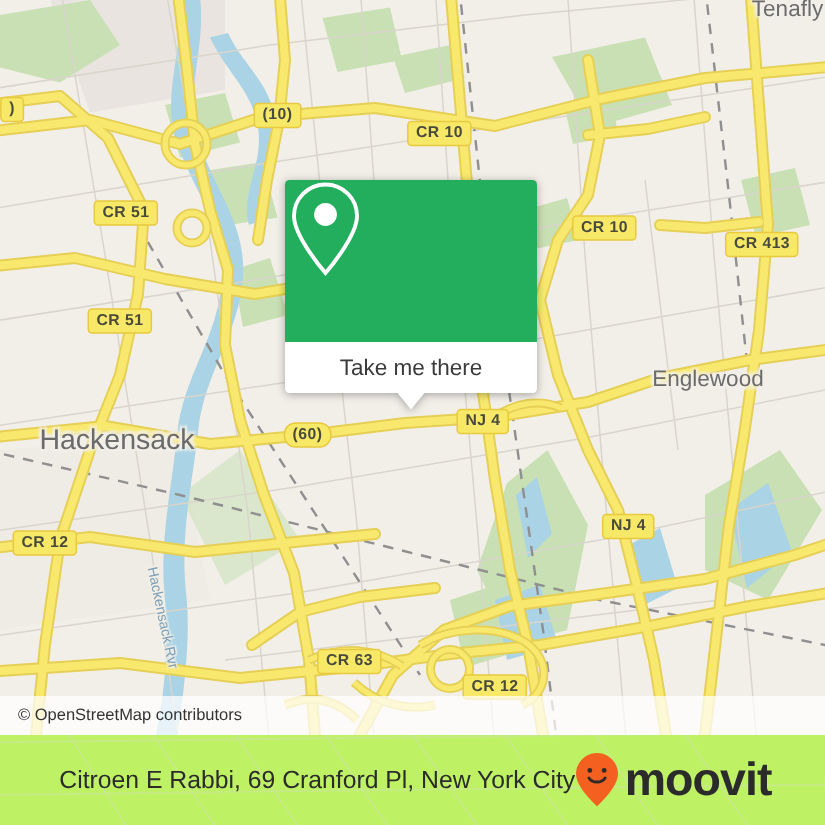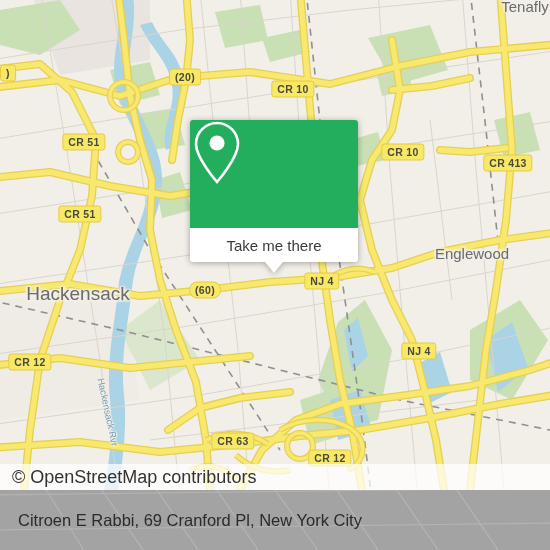--- a/index.html
+++ b/index.html
@@ -51,21 +51,21 @@
     font-size:9.5px; color:#7d9fb5;
     text-shadow:-1px -1px 1px #f2efe9,1px -1px 1px #f2efe9,-1px 1px 1px #f2efe9,1px 1px 1px #f2efe9;
   }
 
   
   #attribution {
     position:absolute; left:0; bottom:0; width:550px; height:26px;
     background:rgba(255,255,255,.72);
     display:flex; align-items:center;
     padding-left:12px;
-    font-size:18px; color:#333333;
+    font-size:11px; color:#333333;
   }
 
   
   #popup {
     position:absolute; left:190px; top:120px; width:168px;
     filter:drop-shadow(0 1px 3px rgba(0,0,0,.32));
   }
   #popup-body {
     height:108px;
     background:#22ae5c;
@@ -82,22 +82,22 @@
     position:absolute; left:50%; top:142px;
     margin-left:-9px; width:0; height:0;
     border-left:9px solid transparent;
     border-right:9px solid transparent;
     border-top:11px solid #ffffff;
   }
 
   
   #footer {
     position:absolute; left:0; top:490px; width:550px; height:60px;
-    background:#a3a3a3;
-    display:flex; align-items:center; justify-content:space-between;
+    background:#bef264;
+    display:flex; align-items:center; justify-content:center;
     padding:0 14px 0 18px;
     overflow:hidden;
   }
   #footer-watermark {
     position:absolute; left:0; top:0; width:550px; height:60px;
     opacity:.30;
   }
   #footer-title {
     position:relative;
     font-size:16.5px; color:#2b2b2b; white-space:nowrap;
@@ -232,21 +232,21 @@
         </g>
       </g>
     </svg>
 
     <div class="place town" style="left:525px; top:6px;">Tenafly</div>
     <div class="place city" style="left:78px; top:294px;">Hackensack</div>
     <div class="place town" style="left:472px; top:253px;">Englewood</div>
     <div class="place river" style="left:108px; top:412px; transform:translate(-50%,-50%) rotate(78deg);">Hackensack Rvr</div>
 
     <div class="shield" style="left:8px;  top:73px;">)</div>
-    <div class="shield" style="left:185px;top:77px;">(20)</div>
+    <div class="shield" style="left:185px;top:77px;">(10)</div>
     <div class="shield" style="left:293px;top:89px;">CR 10</div>
     <div class="shield" style="left:84px; top:142px;">CR 51</div>
     <div class="shield" style="left:403px;top:152px;">CR 10</div>
     <div class="shield" style="left:508px;top:163px;">CR 413</div>
     <div class="shield" style="left:80px; top:214px;">CR 51</div>
     <div class="shield" style="left:205px;top:290px;border-radius:8px;">(60)</div>
     <div class="shield" style="left:322px;top:281px;">NJ 4</div>
     <div class="shield" style="left:30px; top:362px;">CR 12</div>
     <div class="shield" style="left:419px;top:351px;">NJ 4</div>
     <div class="shield" style="left:233px;top:441px;">CR 63</div>
@@ -282,14 +282,23 @@
           <path d="M330,-10 L385,70"></path>
         <path d="M390,-10 L445,70"></path>
           <path d="M450,-10 L505,70"></path>
         <path d="M-10,5 L560,-2"></path>
           <path d="M-10,40 L560,33"></path>
       </g>
     </svg>
 
     <div id="footer-title">Citroen E Rabbi, 69 Cranford Pl, New York City</div>
 
+    <div id="brand">
+      <svg width="30" height="38" viewBox="0 0 30 38">
+        <path d="M15 1 C7.3 1 1 7.3 1 15 C1 24 15 36.5 15 36.5 C15 36.5 29 24 29 15 C29 7.3 22.7 1 15 1 Z" fill="#f4601f"></path>
+        <circle cx="10.2" cy="12.6" r="1.6" fill="#2b2b2b"></circle>
+        <circle cx="19.8" cy="12.6" r="1.6" fill="#2b2b2b"></circle>
+        <path d="M9.6 17.6 C11.8 21.2 18.2 21.2 20.4 17.6" fill="none" stroke="#2b2b2b" stroke-width="1.9" stroke-linecap="round"></path>
+      </svg>
+      <span id="brand-word">moovit</span>
+    </div>
   </div>
 </div>
 
 </body></html>

